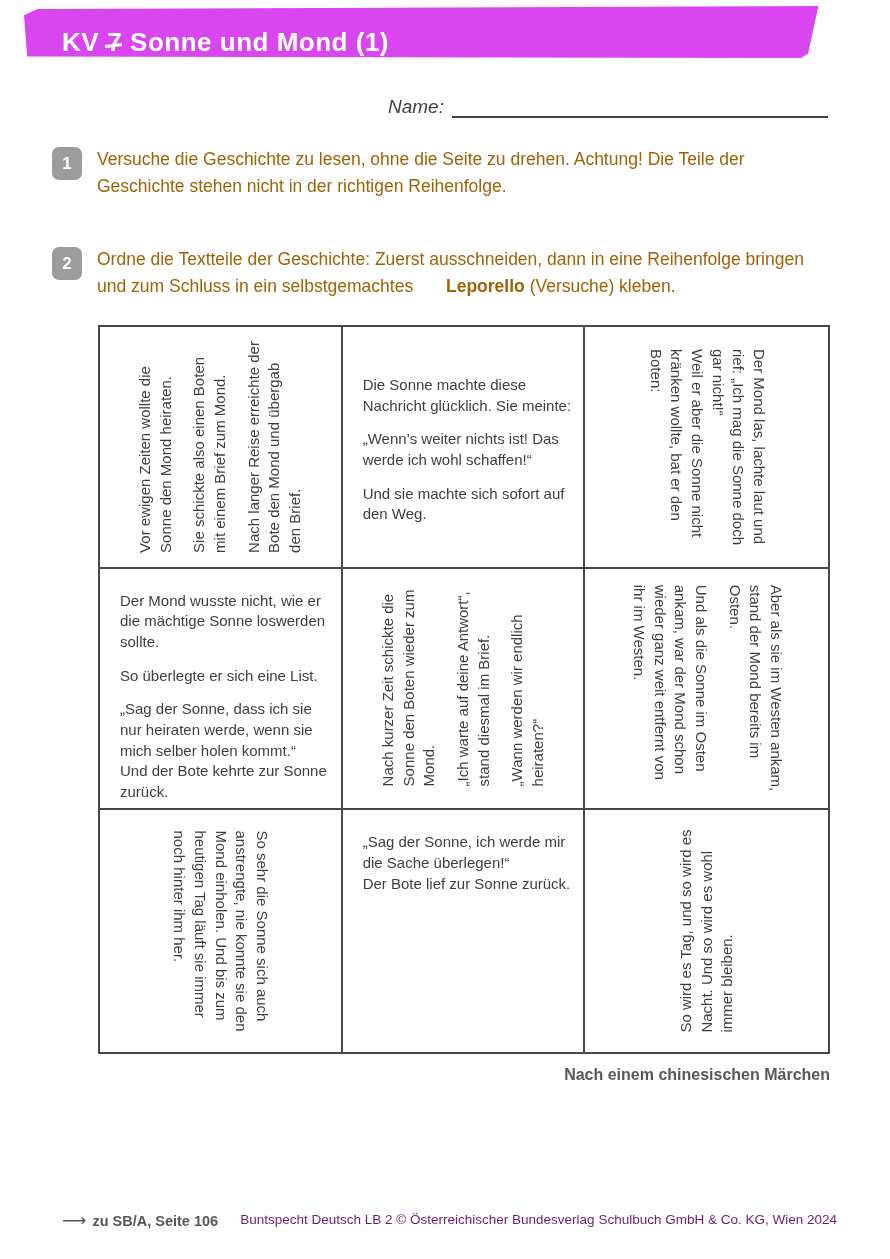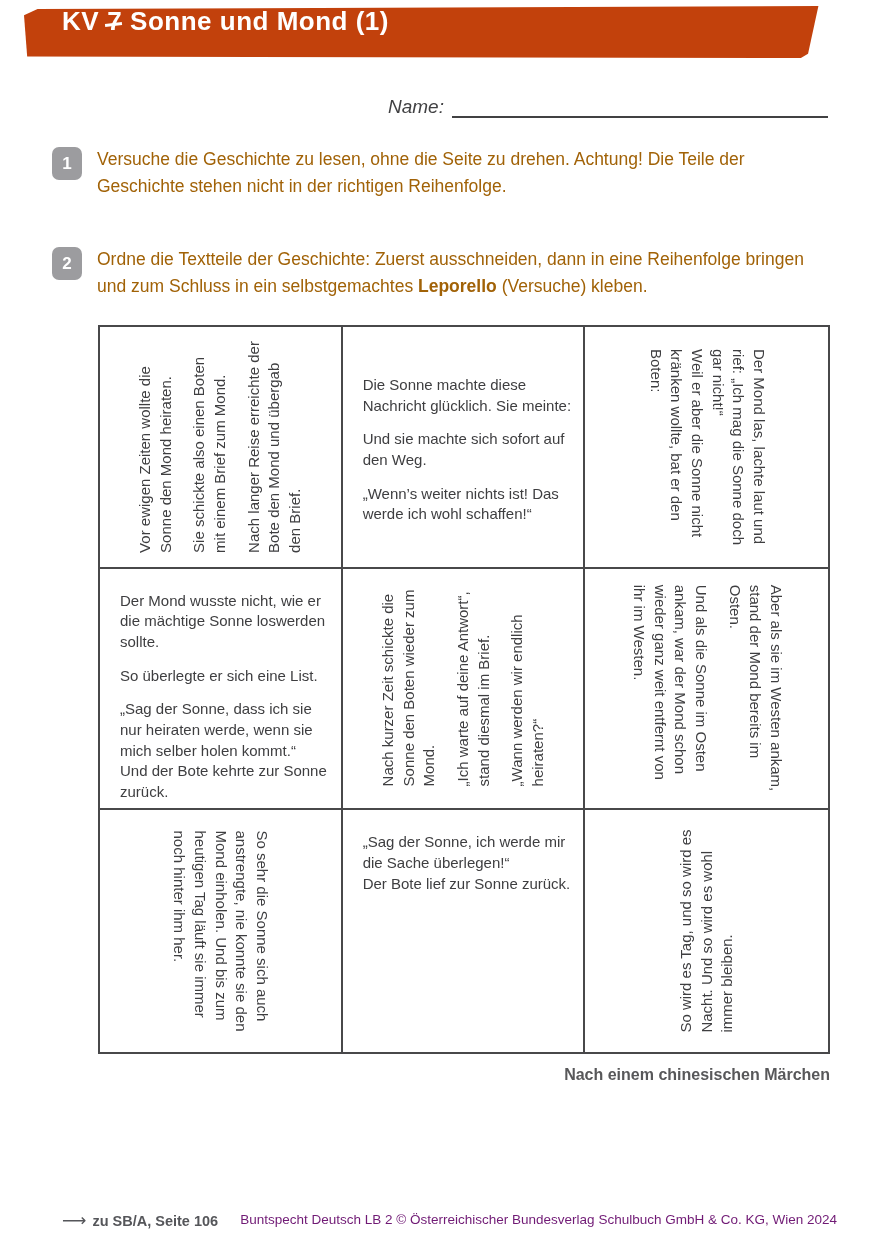--- a/index.html
+++ b/index.html
@@ -4,21 +4,21 @@
 <style>
   html,body { margin:0; padding:0; background:#fff; }
   .page {
     position:relative; width:890px; height:1259px; background:#ffffff;
     font-family:"Liberation Sans","DejaVu Sans",sans-serif; overflow:hidden;
   }
 
   
   .banner {
     position:absolute; left:24px; top:6px; width:796px; height:52px;
-    background:#c2410c; display:flex; align-items:flex-start; padding-left:38px; box-sizing:border-box;
+    background:#d946ef; display:flex; align-items:flex-end; padding-left:38px; box-sizing:border-box;
     clip-path:polygon(1.7% 6%, 99.8% 0%, 98.5% 92%, 97.6% 100%, 0.4% 97%, 0% 18%);
   }
   .banner h1 { margin:0; font-size:26px; font-weight:bold; color:#ffffff; letter-spacing:.5px; }
   .banner h1 span { margin-right:8px; }
   .num7 { position:relative; display:inline-block; }
   .num7::after {
     content:""; position:absolute; left:-2px; top:55%; width:0.66em; height:2.5px;
     background:#ffffff; transform:rotate(-7deg);
   }
 
@@ -32,21 +32,21 @@
   .task-1 { top:146px; } .task-2 { top:246px; }
   .badge {
     width:30px; height:33px; margin-top:1px; background:#9c9c9f; border-radius:7px;
     color:#ffffff; font-weight:bold; font-size:17px;
     display:flex; align-items:center; justify-content:center; flex-shrink:0;
   }
   .task-text {
     margin-left:15px; font-size:17.5px; line-height:1.53; color:#a16207;
     white-space:pre-wrap; width:740px;
   }
-  .task-text .seg-bold { font-weight:bold; }
+  .task-text .seg-bold { font-weight:bold;margin-left:28px; }
 
   
   .story-grid {
     position:absolute; left:98px; top:325px; width:732px; height:729px;
     border:2px solid #48484a; box-sizing:border-box;
     display:grid; grid-template-columns:repeat(3,1fr); grid-template-rows:repeat(3,1fr);
   }
   .cell { position:relative; border-right:2px solid #48484a; border-bottom:2px solid #48484a; overflow:hidden; }
   .cell:nth-child(3n) { border-right:none; }
   .cell:nth-child(n+7) { border-bottom:none; }
@@ -106,24 +106,24 @@
 mit einem Brief zum Mond.</p>
           <p>Nach langer Reise erreichte der
 Bote den Mond und übergab
 den Brief.</p>
         </div>
       </div>
     <div class="cell">
         <div class="flat">
           <p>Die Sonne machte diese
 Nachricht glücklich. Sie meinte:</p>
+          <p>„Wenn’s weiter nichts ist! Das
+werde ich wohl schaffen!“</p>
           <p>Und sie machte sich sofort auf
 den Weg.</p>
-          <p>„Wenn’s weiter nichts ist! Das
-werde ich wohl schaffen!“</p>
         </div>
       </div>
     <div class="cell">
         <div class="rot cw">
           <p>Der Mond las, lachte laut und
 rief: „Ich mag die Sonne doch
 gar nicht!“
 Weil er aber die Sonne nicht
 kränken wollte, bat er den
 Boten:</p>

